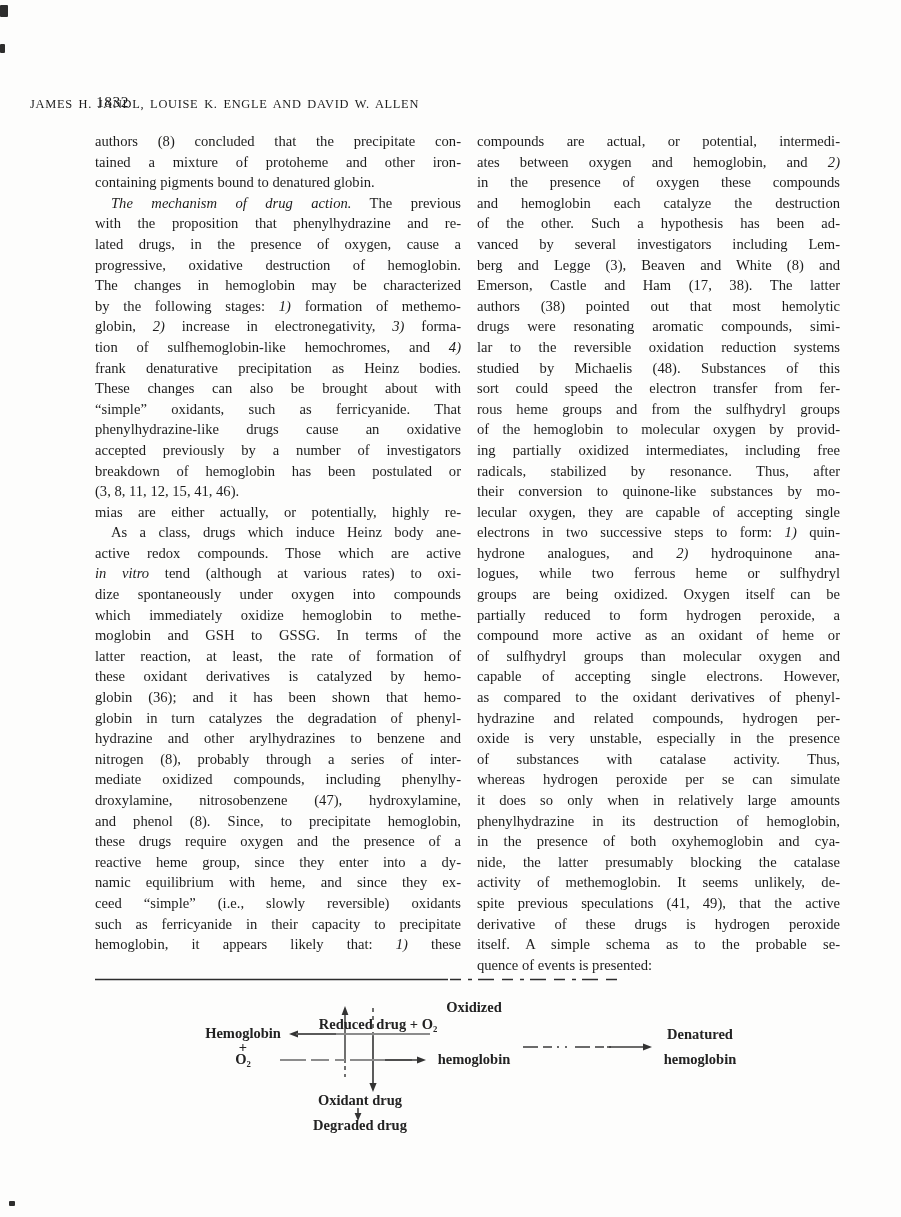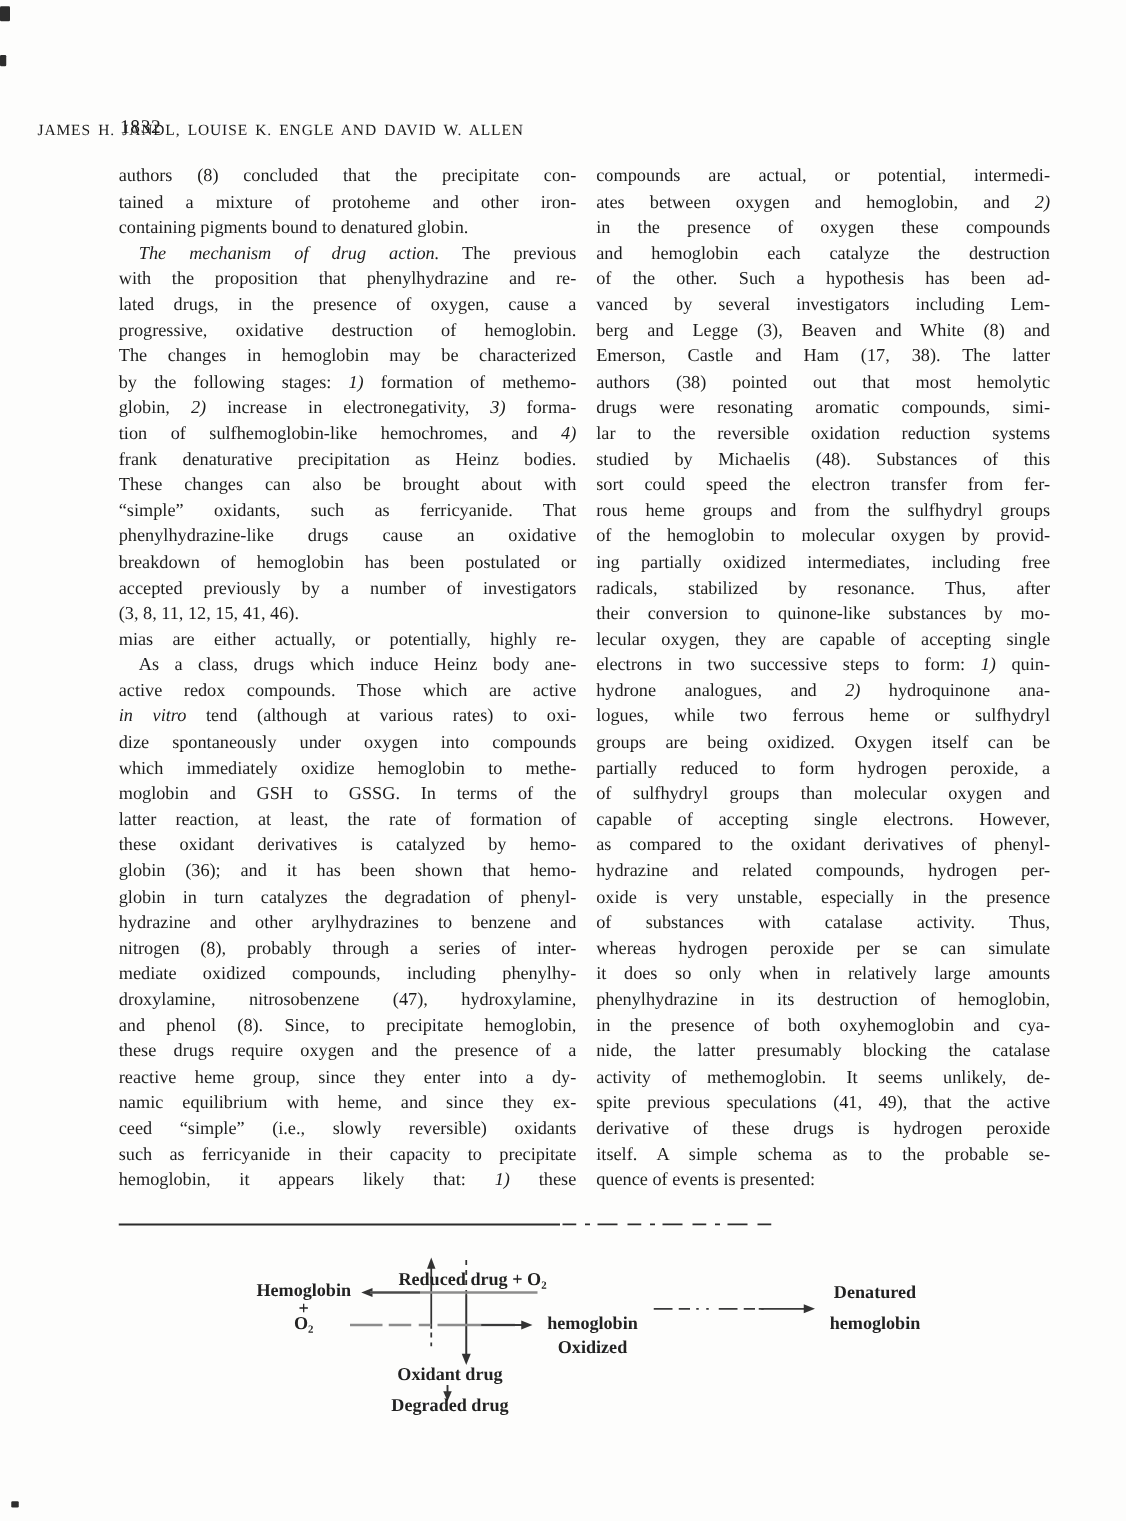--- a/index.html
+++ b/index.html
@@ -53,22 +53,22 @@
       <div class="ln j"><span>lated drugs, in the presence of oxygen, cause a</span></div>
       <div class="ln j"><span>progressive, oxidative destruction of hemoglobin.</span></div>
       <div class="ln j"><span>The changes in hemoglobin may be characterized</span></div>
       <div class="ln j"><span>by the following stages: </span><span class="it">1)</span><span> formation of methemo-</span></div>
       <div class="ln j"><span>globin, </span><span class="it">2)</span><span> increase in electronegativity, </span><span class="it">3)</span><span> forma-</span></div>
       <div class="ln j"><span>tion of sulfhemoglobin-like hemochromes, and </span><span class="it">4)</span></div>
       <div class="ln j"><span>frank denaturative precipitation as Heinz bodies.</span></div>
       <div class="ln j"><span>These changes can also be brought about with</span></div>
       <div class="ln j"><span>“simple” oxidants, such as ferricyanide.  That</span></div>
       <div class="ln j"><span>phenylhydrazine-like drugs cause an oxidative</span></div>
+      <div class="ln j"><span>accepted previously by a number of investigators</span></div>
       <div class="ln j"><span>breakdown of hemoglobin has been postulated or</span></div>
-      <div class="ln j"><span>accepted previously by a number of investigators</span></div>
       <div class="ln"><span>(3, 8, 11, 12, 15, 41, 46).</span></div>
       <div class="ln j"><span>mias are either actually, or potentially, highly re-</span></div>
       <div class="ln j ind"><span>As a class, drugs which induce Heinz body ane-</span></div>
       <div class="ln j"><span>active redox compounds.  Those which are active</span></div>
       <div class="ln j"><span class="it">in vitro</span><span> tend (although at various rates) to oxi-</span></div>
       <div class="ln j"><span>dize spontaneously under oxygen into compounds</span></div>
       <div class="ln j"><span>which immediately oxidize hemoglobin to methe-</span></div>
       <div class="ln j"><span>moglobin and GSH to GSSG.  In terms of the</span></div>
       <div class="ln j"><span>latter reaction, at least, the rate of formation of</span></div>
       <div class="ln j"><span>these oxidant derivatives is catalyzed by hemo-</span></div>
@@ -104,20 +104,21 @@
       <div class="ln j"><span>of the hemoglobin to molecular oxygen by provid-</span></div>
       <div class="ln j"><span>ing partially oxidized intermediates, including free</span></div>
       <div class="ln j"><span>radicals, stabilized by resonance.  Thus, after</span></div>
       <div class="ln j"><span>their conversion to quinone-like substances by mo-</span></div>
       <div class="ln j"><span>lecular oxygen, they are capable of accepting single</span></div>
       <div class="ln j"><span>electrons in two successive steps to form: </span><span class="it">1)</span><span> quin-</span></div>
       <div class="ln j"><span>hydrone analogues, and </span><span class="it">2)</span><span> hydroquinone ana-</span></div>
       <div class="ln j"><span>logues, while two ferrous heme or sulfhydryl</span></div>
       <div class="ln j"><span>groups are being oxidized.  Oxygen itself can be</span></div>
       <div class="ln j"><span>partially reduced to form hydrogen peroxide, a</span></div>
+      <div class="ln j"><span>compound more active as an oxidant of heme or</span></div>
       <div class="ln j"><span>of sulfhydryl groups than molecular oxygen and</span></div>
       <div class="ln j"><span>capable of accepting single electrons.  However,</span></div>
       <div class="ln j"><span>as compared to the oxidant derivatives of phenyl-</span></div>
       <div class="ln j"><span>hydrazine and related compounds, hydrogen per-</span></div>
       <div class="ln j"><span>oxide is very unstable, especially in the presence</span></div>
       <div class="ln j"><span>of substances with catalase activity.  Thus,</span></div>
       <div class="ln j"><span>whereas hydrogen peroxide per se can simulate</span></div>
       <div class="ln j"><span>it does so only when in relatively large amounts</span></div>
       <div class="ln j"><span>phenylhydrazine in its destruction of hemoglobin,</span></div>
       <div class="ln j"><span>in the presence of both oxyhemoglobin and cya-</span></div>
@@ -155,21 +156,21 @@
     <polygon points="652,1047 643,1043.4 643,1050.6" fill="#333"></polygon>
 
     <line x1="358" y1="1108" x2="358" y2="1114" stroke="#333" stroke-width="1.5"></line>
     <polygon points="358,1121 354.6,1113 361.4,1113" fill="#333"></polygon>
   </svg>
 
   <div class="dlabel" style="left:288px;top:987px;width:180px;margin-top:30px;">Reduced drug + O₂</div>
   <div class="dlabel" style="left:193px;top:1026px;width:100px;">Hemoglobin</div>
   <div class="dlabel" style="left:193px;top:1040px;width:100px;">+</div>
   <div class="dlabel" style="left:193px;top:1052px;width:100px;">O₂</div>
-  <div class="dlabel" style="left:424px;top:1071px;width:100px;">Oxidized</div>
+  <div class="dlabel" style="left:424px;top:1000px;width:100px;">Oxidized</div>
   <div class="dlabel" style="left:414px;top:1052px;width:120px;">hemoglobin</div>
   <div class="dlabel" style="left:650px;top:1027px;width:100px;">Denatured</div>
   <div class="dlabel" style="left:648px;top:1052px;width:104px;">hemoglobin</div>
   <div class="dlabel" style="left:308px;top:1093px;width:104px;">Oxidant drug</div>
   <div class="dlabel" style="left:303px;top:1118px;width:114px;">Degraded drug</div>
 
   <div class="speck" style="left:0;top:5px;width:8px;height:12px;"></div>
   <div class="speck" style="left:0;top:44px;width:5px;height:9px;"></div>
   <div class="speck" style="left:9px;top:1201px;width:6px;height:5px;"></div>
 

